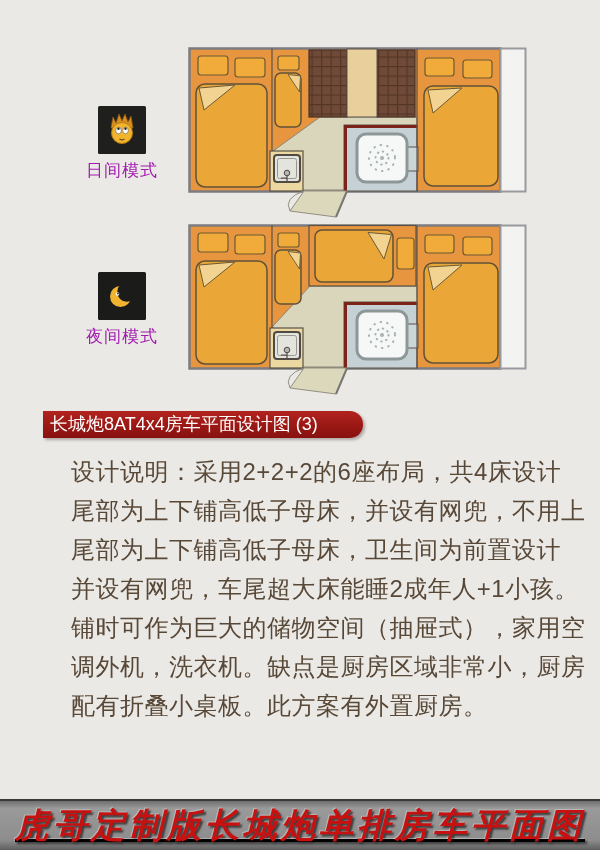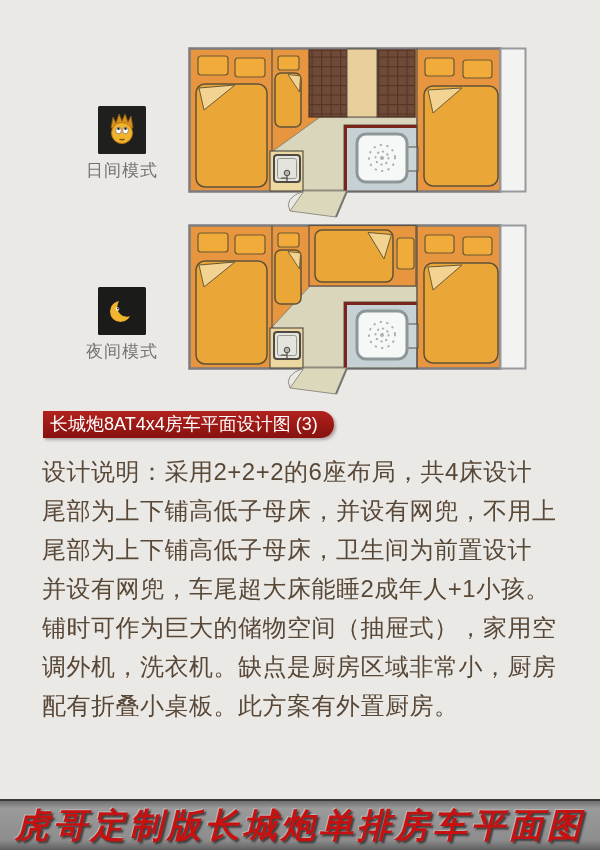--- a/index.html
+++ b/index.html
@@ -1,40 +1,40 @@
 <!DOCTYPE html>
 <html><head>
 <meta charset="utf-8">
 <style>
   html,body{margin:0;padding:0;background:#ebe9e6;}
   .stage{position:relative;width:600px;height:850px;background:#ebe9e6;overflow:hidden;
          font-family:"Liberation Sans","DejaVu Sans",sans-serif;}
 
   .mode-block{position:absolute;width:100px;text-align:center;}
   .mode-block .icon-box{display:block;margin:0 auto;width:48px;height:48px;}
-  .mode-label{margin-top:5px;font-size:17px;color:#737373;letter-spacing:1px;}
+  .mode-label{margin-top:5px;font-size:17px;color:#a21caf;letter-spacing:1px;}
 
   .plan{position:absolute;left:188px;width:339px;height:175px;}
   .plan svg{display:block;overflow:visible;}
 
-  .title-banner{position:absolute;left:43px;top:411px;width:291px;height:27px;
+  .title-banner{position:absolute;left:43px;top:411px;width:320px;height:27px;
     background:linear-gradient(180deg,#b2231f 0%,#9a1814 55%,#871110 100%);
     border-radius:0 13px 13px 0;
     box-shadow:2px 2px 3px rgba(60,40,40,0.35);
     color:#ffffff;font-size:18px;line-height:27px;padding-left:7px;box-sizing:border-box;
     white-space:nowrap;}
 
   .description{position:absolute;left:42px;top:452px;width:520px;color:#584838;
     font-size:24px;line-height:39px;letter-spacing:0.5px;}
-  .description .line{white-space:nowrap;}
+  .description .line{white-space:nowrap;margin-left:29px;}
 
   .footer-banner{position:absolute;left:0;top:799px;width:600px;height:51px;
     background:linear-gradient(180deg,#6f6f6f 0%,#9a9a9a 15%,#8d8d8d 80%,#5f5f5f 100%);
     border-top:2px solid #3a3a3a;box-sizing:border-box;
-    display:flex;align-items:center;justify-content:center;}
+    display:flex;align-items:center;justify-content:center;text-decoration:underline;}
   .footer-text{font-family:"DejaVu Serif","Liberation Serif",serif;
     font-style:italic;font-weight:bold;font-size:34px;letter-spacing:4px;
     color:#c71111;text-shadow:2px 2px 2px #3c3c3c, -1px -1px 0 rgba(230,230,230,0.4);
     white-space:nowrap;}
 </style>
 </head>
 <body>
 
 <div class="stage">
 
@@ -47,21 +47,21 @@
         <ellipse cx="20.5" cy="24.5" rx="2.8" ry="3.3" fill="#ffffff" stroke="#444" stroke-width="0.5"></ellipse>
         <ellipse cx="27.5" cy="24.5" rx="2.8" ry="3.3" fill="#ffffff" stroke="#444" stroke-width="0.5"></ellipse>
         <circle cx="20.5" cy="22.8" r="1.2" fill="#222"></circle>
         <circle cx="27.5" cy="22.8" r="1.2" fill="#222"></circle>
         <path d="M21.5 33 Q24 34.8 26.5 33" fill="none" stroke="#7a4a0e" stroke-width="1.3"></path>
       </svg>
     </span>
     <div class="mode-label">日间模式</div>
   </div>
 
-  <div class="mode-block" style="left:72px;top:287px;">
+  <div class="mode-block" style="left:72px;top:272px;">
     <span class="icon-box">
       <svg width="48" height="48" viewBox="0 0 48 48">
         <rect x="0" y="0" width="48" height="48" rx="1.5" fill="#1b1b1a"></rect>
         <circle cx="22.5" cy="24.5" r="10.5" fill="#f1b42e"></circle>
         <circle cx="29" cy="20" r="9.8" fill="#1b1b1a"></circle>
         <circle cx="19.5" cy="22" r="1.8" fill="#ffffff"></circle>
         <circle cx="19.9" cy="21.6" r="0.9" fill="#222"></circle>
       </svg>
     </span>
     <div class="mode-label">夜间模式</div>

